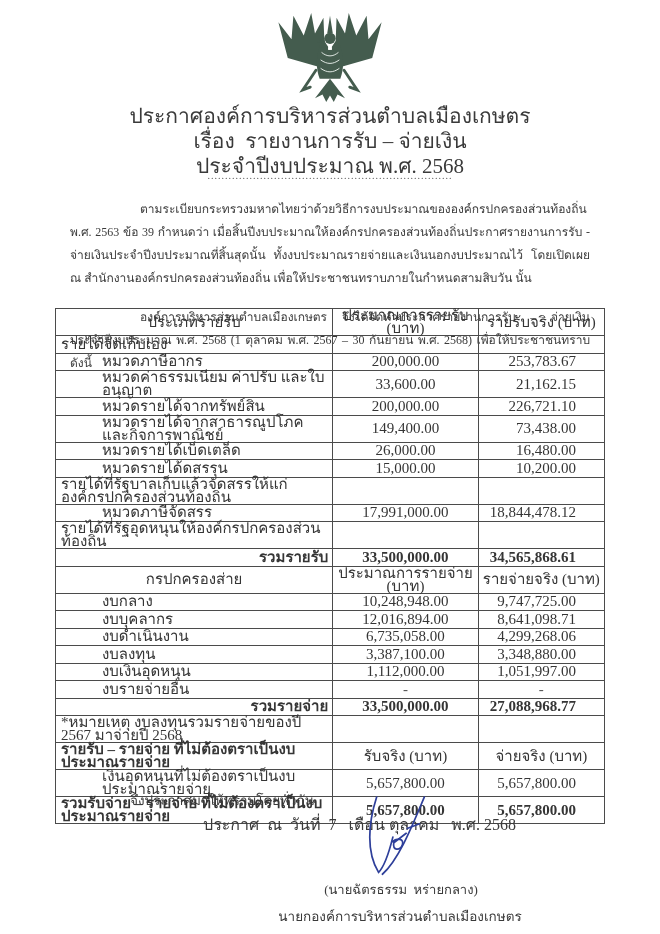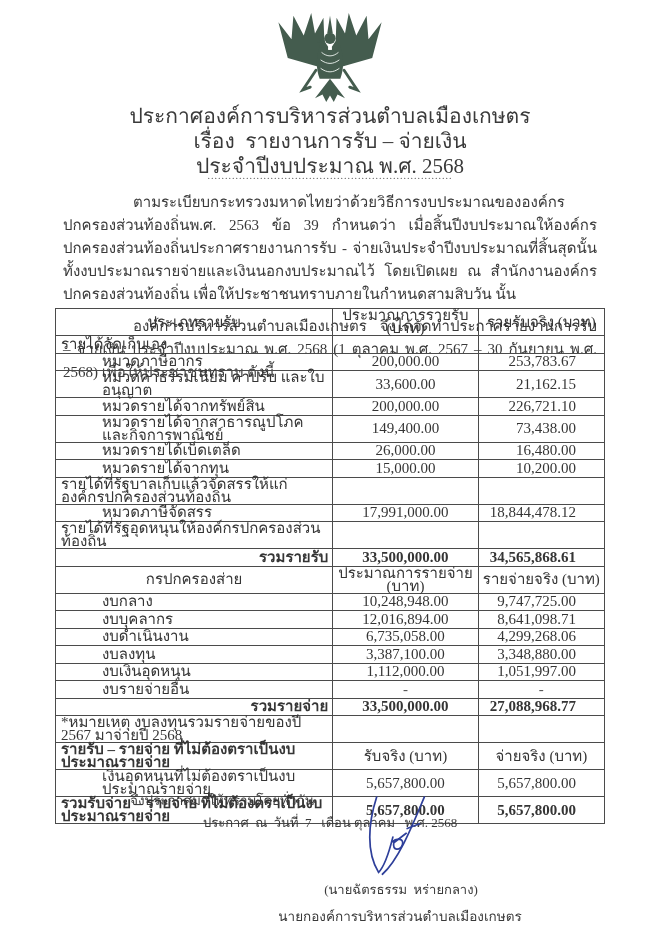--- a/index.html
+++ b/index.html
@@ -9,42 +9,42 @@
   }
   
   .emblem{position:absolute;top:10px;left:50%;transform:translateX(-50%);}
   
   .titleblock{position:absolute;top:104px;left:0;width:660px;text-align:center;}
   .titleblock div{font-size:21px;line-height:25px;white-space:pre;}
   .divider{position:absolute;top:170px;left:0;width:660px;text-align:center;
     font-size:10px;letter-spacing:1px;color:#5a5a5a;line-height:12px;}
   
   .bodytext{position:absolute;left:54px;top:182px;width:552px;}
-  .bodytext p{margin:9px;font-size:15px;line-height:23px;text-align:justify;text-indent:70px;}
+  .bodytext p{margin:16px;font-size:12px;line-height:23px;text-align:justify;text-indent:70px;}
   
   table.report{position:absolute;left:55px;top:308px;width:550px;border-collapse:collapse;
     font-size:15px;color:#353535;}
   table.report td{border:1px solid #4b4b4b;height:16.5px;padding:0 4px;line-height:13px;vertical-align:middle;}
   td.c1{width:50.5%;}
   td.c2{width:26.5%;text-align:center;}
   td.c3{width:23%;text-align:right;padding-right:28px !important;}
   .r-header td{text-align:center !important;padding-right:4px !important;}
   .r-section .c1{font-weight:normal;padding-left:5px;margin-top:45px;}
   .r-item .c1{padding-left:46px;}
   .r-total .c1{text-align:right;font-weight:bold;}
   .r-total .c2,.r-total .c3{font-weight:bold;}
   .r-note .c1{padding-left:5px;margin-left:24px;}
   .r-subheader .c1{font-weight:bold;padding-left:5px;}
   .r-subheader .c2,.r-subheader .c3{text-align:center !important;padding-right:4px !important;}
   .r-grandtotal .c1{font-weight:bold;padding-left:5px;}
   .r-grandtotal .c2,.r-grandtotal .c3{font-weight:600;}
   td.dash{text-align:center !important;padding-right:4px !important;color:#555;}
   
   .announce{position:absolute;left:130px;top:789px;font-size:13.5px;}
-  .dateline{position:absolute;left:203px;top:812px;font-size:13px;white-space:pre;}
+  .dateline{position:absolute;left:203px;top:812px;font-size:16px;white-space:pre;}
   .signature{position:absolute;left:350px;top:793px;z-index:3;}
   .signer-name{position:absolute;left:256px;top:879px;width:290px;text-align:center;font-size:13px;white-space:pre;}
   .signer-pos{position:absolute;left:210px;top:905px;width:380px;text-align:center;font-size:13.5px;}
 </style>
 </head>
 <body>
 
 <div class="page">
 
   <div class="emblem">
@@ -121,21 +121,21 @@
           <td class="c1">หมวดรายได้จากสาธารณูปโภค และกิจการพาณิชย์</td>
           <td class="c2">149,400.00</td>
           <td class="c3">73,438.00</td>
         </tr>
         <tr class="r-item">
           <td class="c1">หมวดรายได้เบ็ดเตล็ด</td>
           <td class="c2">26,000.00</td>
           <td class="c3">16,480.00</td>
         </tr>
         <tr class="r-item">
-          <td class="c1">หมวดรายได้จากทุน</td>
+          <td class="c1">หมวดรายได้ดสรรุน</td>
           <td class="c2">15,000.00</td>
           <td class="c3">10,200.00</td>
         </tr>
         <tr class="r-section">
           <td class="c1">รายได้ที่รัฐบาลเก็บแล้วจัดสรรให้แก่องค์กรปกครองส่วนท้องถิ่น</td>
           <td class="c2"></td>
           <td class="c3"></td>
         </tr>
         <tr class="r-item">
           <td class="c1">หมวดภาษีจัดสรร</td>

